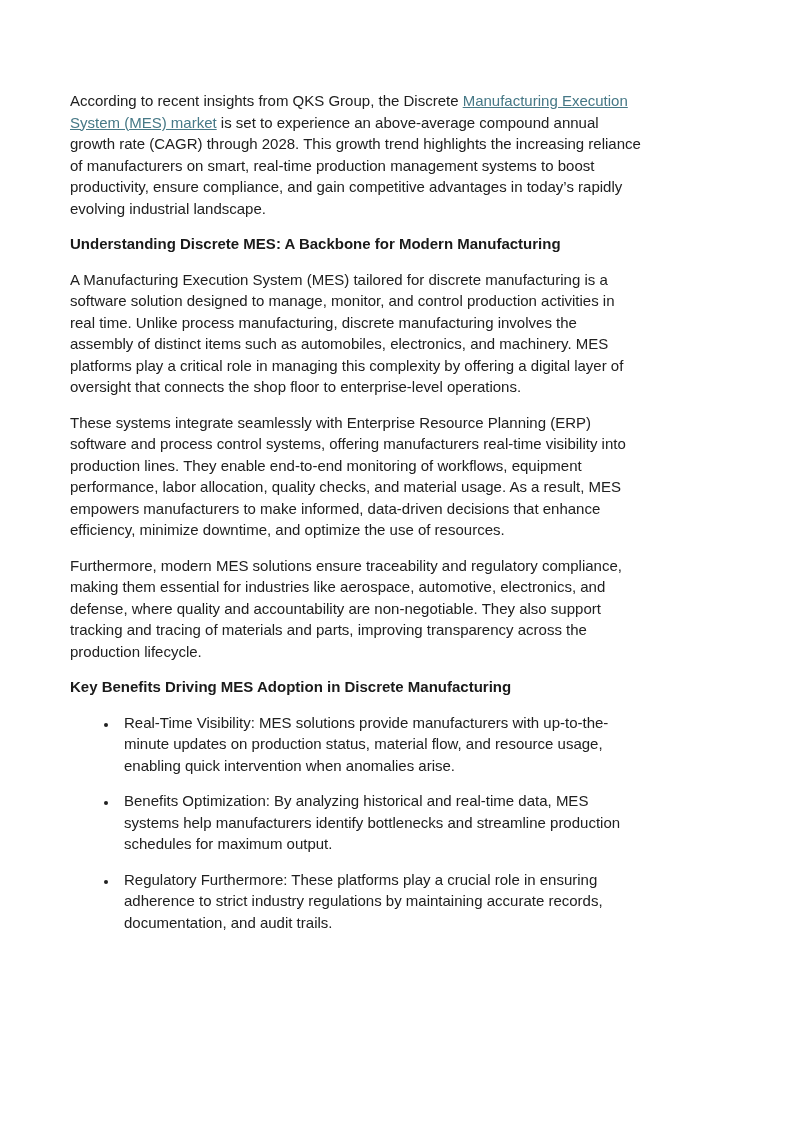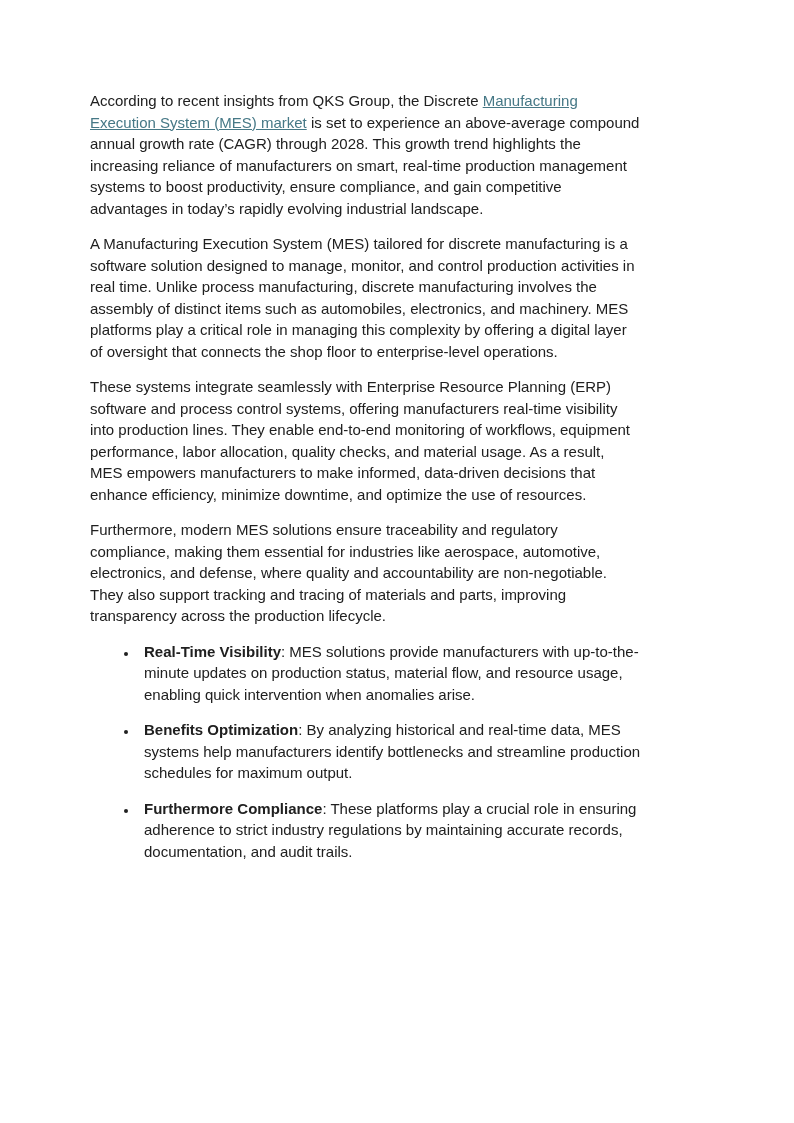--- a/index.html
+++ b/index.html
@@ -5,21 +5,21 @@
   html, body {
     margin: 0;
     padding: 0;
     background: #ffffff;
   }
   .page {
     box-sizing: border-box;
     width: 738px;
     min-height: 1123px;
     background: #ffffff;
-    padding: 90px 97px 60px 90px;
+    padding: 90px 97px 60px 70px;
     font-family: "Liberation Sans", sans-serif;
     font-size: 15px;
     line-height: 21.5px;
     color: #202020;
   }
   p {
     margin: 0 0 14px 0;
   }
   h2 {
     font-size: 15px;
@@ -39,38 +39,40 @@
     list-style-type: disc;
   }
   ul.benefits li {
     margin: 0 0 14px 0;
     padding-left: 6px;
   }
   ul.benefits li::marker {
     font-size: 12px;
   }
   .bold-lead {
-    font-weight: bold;
+    font-weight: normal;
   }
 </style>
 </head>
 <body>
 
 <div class="page">
 
   <p><span>According to recent insights from QKS Group, the Discrete </span><a class="doc-link" href="#">Manufacturing Execution System (MES) market</a><span> is set to experience an above-average compound annual growth rate (CAGR) through 2028. This growth trend highlights the increasing reliance of manufacturers on smart, real-time production management systems to boost productivity, ensure compliance, and gain competitive advantages in today’s rapidly evolving industrial landscape.</span></p>
 
+  <h2>Understanding Discrete MES: A Backbone for Modern Manufacturing</h2>
 
   <p>A Manufacturing Execution System (MES) tailored for discrete manufacturing is a software solution designed to manage, monitor, and control production activities in real time. Unlike process manufacturing, discrete manufacturing involves the assembly of distinct items such as automobiles, electronics, and machinery. MES platforms play a critical role in managing this complexity by offering a digital layer of oversight that connects the shop floor to enterprise-level operations.</p>
 
   <p>These systems integrate seamlessly with Enterprise Resource Planning (ERP) software and process control systems, offering manufacturers real-time visibility into production lines. They enable end-to-end monitoring of workflows, equipment performance, labor allocation, quality checks, and material usage. As a result, MES empowers manufacturers to make informed, data-driven decisions that enhance efficiency, minimize downtime, and optimize the use of resources.</p>
 
   <p>Furthermore, modern MES solutions ensure traceability and regulatory compliance, making them essential for industries like aerospace, automotive, electronics, and defense, where quality and accountability are non-negotiable. They also support tracking and tracing of materials and parts, improving transparency across the production lifecycle.</p>
 
+  <h2>Key Benefits Driving MES Adoption in Discrete Manufacturing</h2>
 
 
   <ul class="benefits">
     <li><span class="bold-lead">Real-Time Visibility</span><span>: MES solutions provide manufacturers with up-to-the-minute updates on production status, material flow, and resource usage, enabling quick intervention when anomalies arise.</span></li>
     <li><span class="bold-lead">Benefits Optimization</span><span>: By analyzing historical and real-time data, MES systems help manufacturers identify bottlenecks and streamline production schedules for maximum output.</span></li>
-    <li><span class="bold-lead">Furthermore Compliance</span><span>: These platforms play a crucial role in ensuring adherence to strict industry regulations by maintaining accurate records, documentation, and audit trails.</span></li>
+    <li><span class="bold-lead">Regulatory Furthermore</span><span>: These platforms play a crucial role in ensuring adherence to strict industry regulations by maintaining accurate records, documentation, and audit trails.</span></li>
   </ul>
 
 </div>
 
 </body></html>

